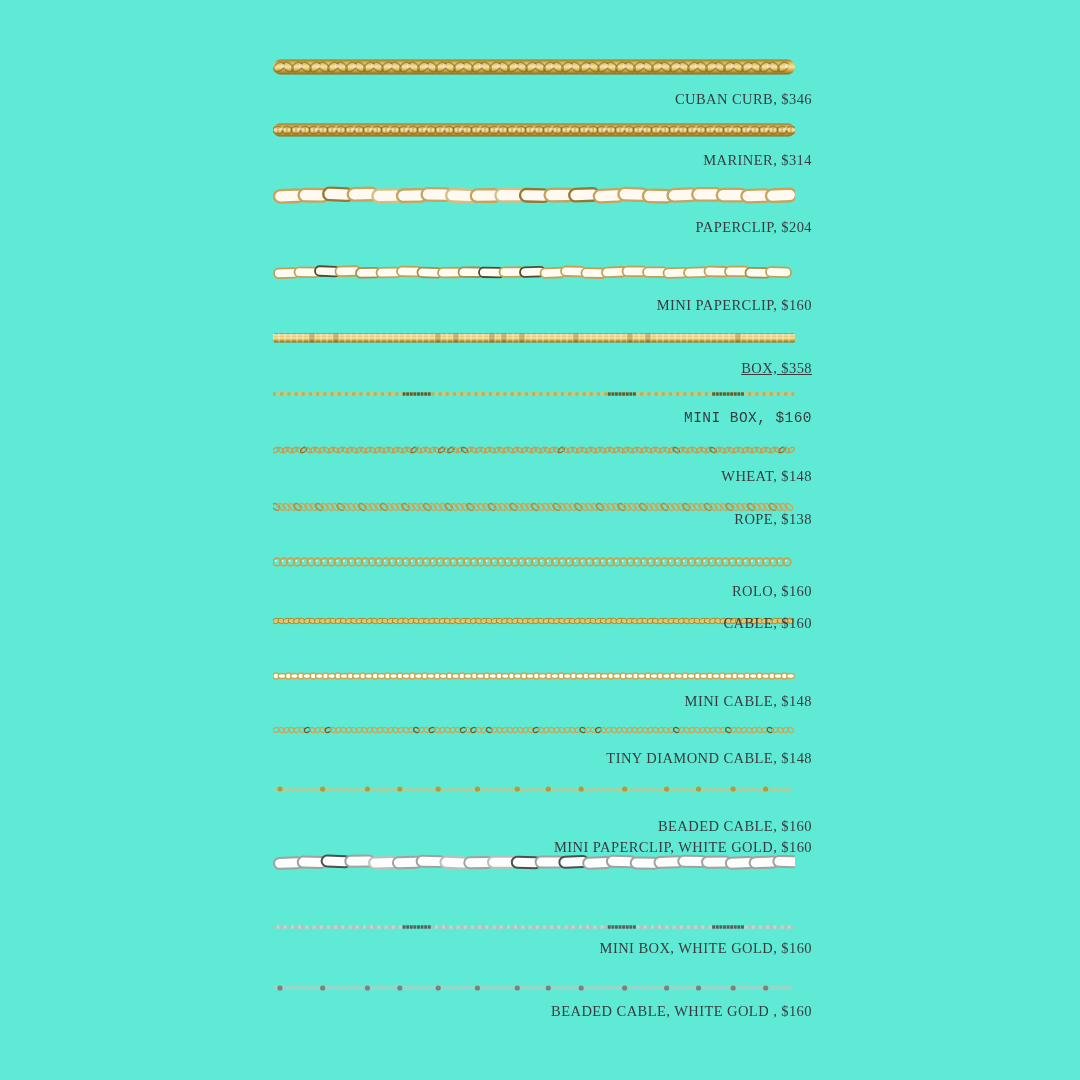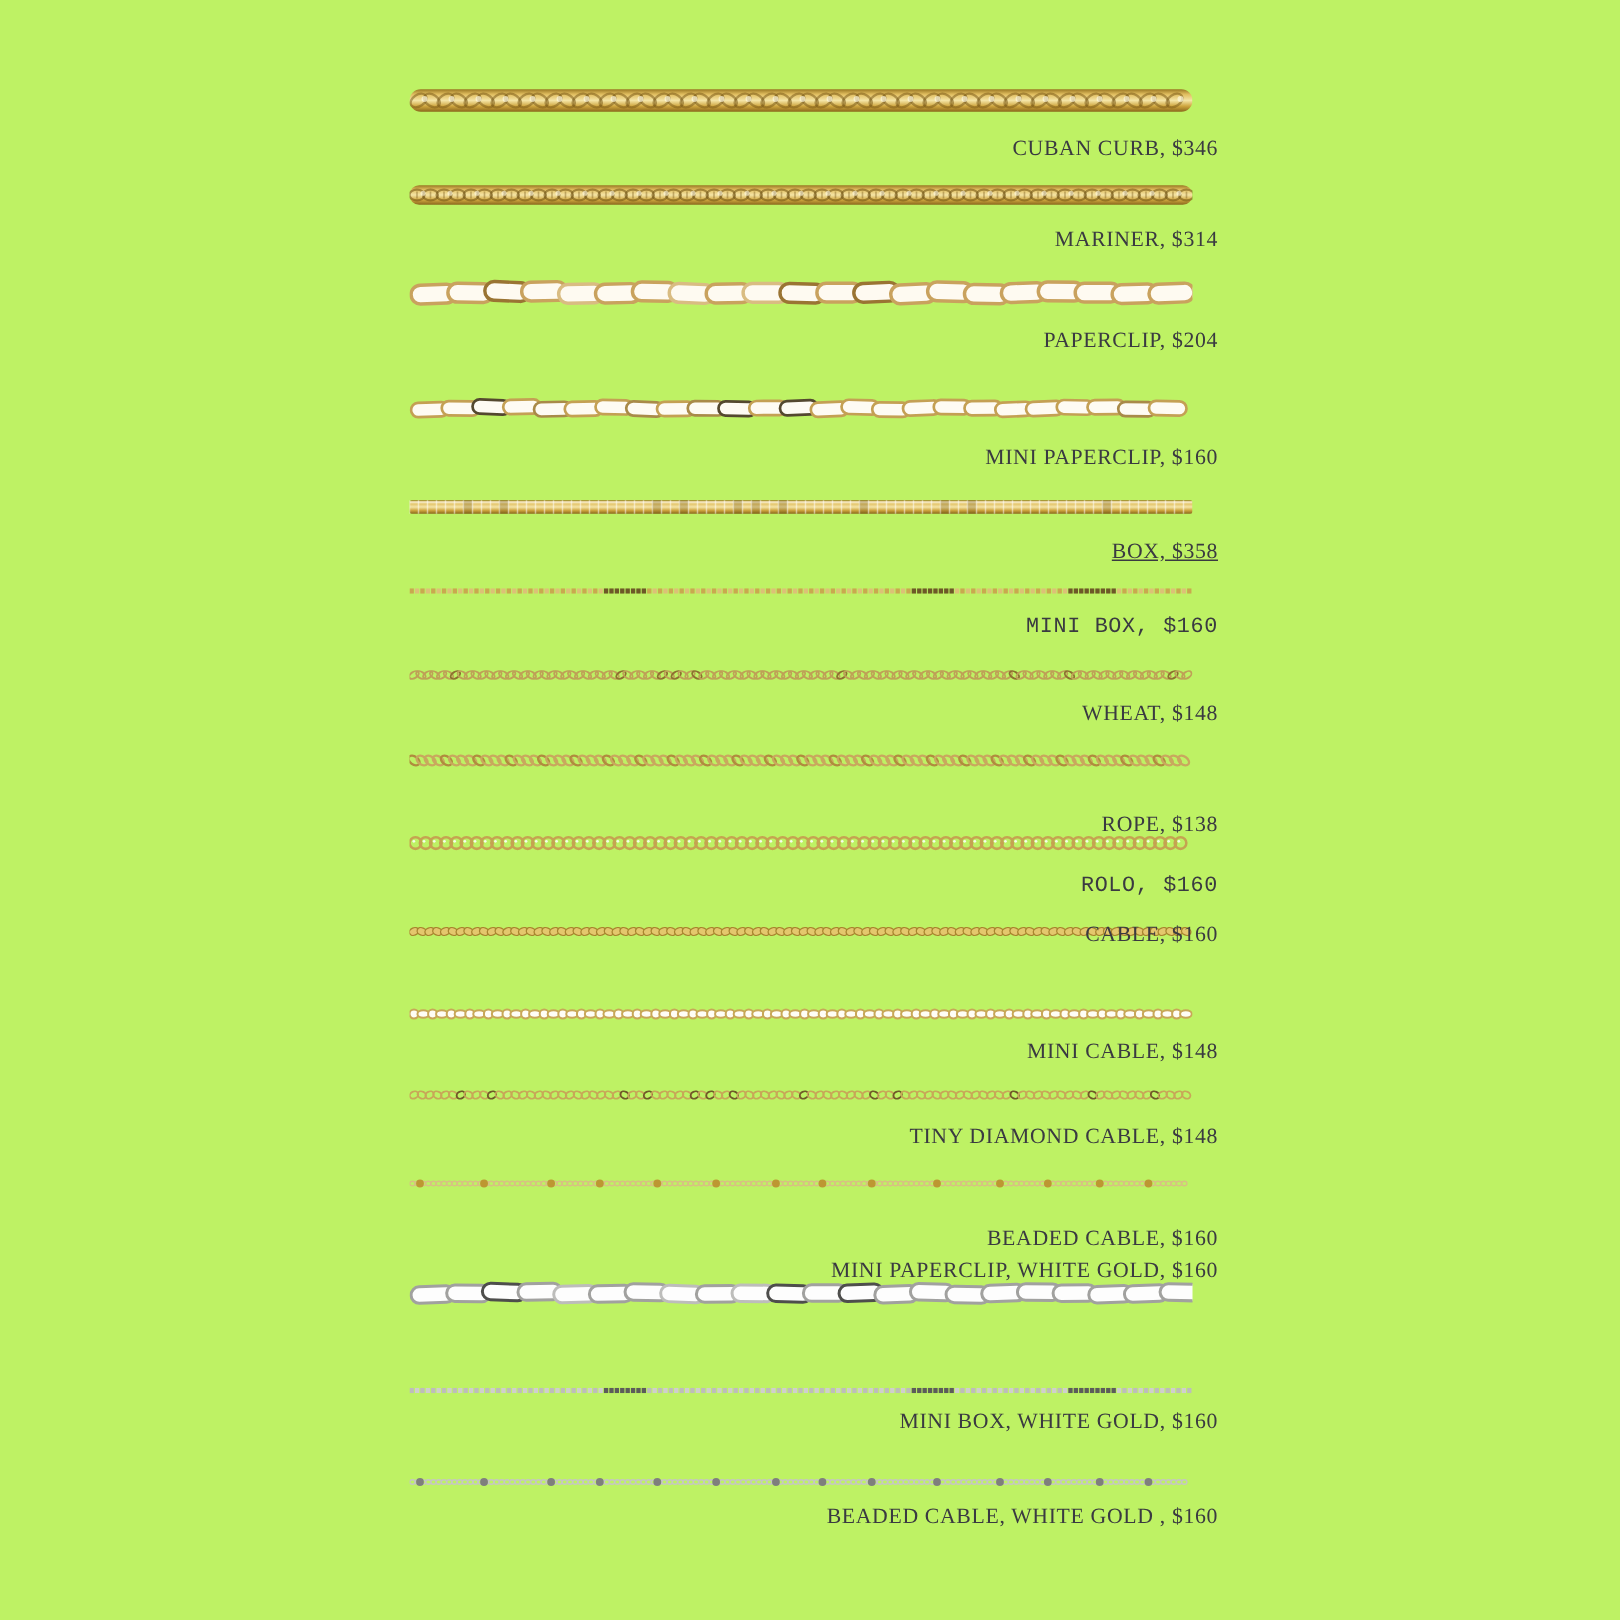--- a/index.html
+++ b/index.html
@@ -1,21 +1,21 @@
 <!DOCTYPE html>
 <html><head>
 <meta charset="utf-8">
 <style>
   html,body{margin:0;padding:0;}
   body{
     width:1080px;height:1080px;background:#ffffff;
     font-family:"Liberation Serif","DejaVu Serif",serif;
     overflow:hidden;
   }
-  #catalog{position:relative;width:1080px;height:1080px;background:#bef264;}
+  #catalog{position:relative;width:1080px;height:1080px;background:#5eead4;}
   .row{position:absolute;left:0;top:0;width:1080px;height:0;}
   .chain{position:absolute;left:273px;width:522px;height:20px;display:block;}
   .plabel{
     position:absolute;right:268px;width:600px;text-align:right;
     font-size:14.5px;line-height:22px;letter-spacing:0.03em;
     color:#3a3a41;white-space:nowrap;
   }
   .defs-holder{position:absolute;width:0;height:0;overflow:hidden;}
 </style>
 </head>
@@ -821,21 +821,21 @@
           <ellipse cx="478.19999999999925" cy="10" rx="4.1" ry="2.7" fill="none" stroke="#b08c3e" stroke-width="1.5" transform="rotate(36 478.19999999999925 10)"></ellipse>
           <ellipse cx="483.5999999999992" cy="10" rx="4.1" ry="2.7" fill="none" stroke="#c9a85e" stroke-width="1.5" transform="rotate(36 483.5999999999992 10)"></ellipse>
           <ellipse cx="488.9999999999992" cy="10" rx="4.1" ry="2.7" fill="none" stroke="#c9a85e" stroke-width="1.5" transform="rotate(36 488.9999999999992 10)"></ellipse>
           <ellipse cx="494.3999999999992" cy="10" rx="4.1" ry="2.7" fill="none" stroke="#c9a85e" stroke-width="1.5" transform="rotate(36 494.3999999999992 10)"></ellipse>
           <ellipse cx="499.79999999999916" cy="10" rx="4.1" ry="2.7" fill="none" stroke="#b08c3e" stroke-width="1.5" transform="rotate(36 499.79999999999916 10)"></ellipse>
           <ellipse cx="505.19999999999914" cy="10" rx="4.1" ry="2.7" fill="none" stroke="#c9a85e" stroke-width="1.5" transform="rotate(36 505.19999999999914 10)"></ellipse>
           <ellipse cx="510.5999999999991" cy="10" rx="4.1" ry="2.7" fill="none" stroke="#c9a85e" stroke-width="1.5" transform="rotate(36 510.5999999999991 10)"></ellipse>
           <ellipse cx="515.9999999999991" cy="10" rx="4.1" ry="2.7" fill="none" stroke="#c9a85e" stroke-width="1.5" transform="rotate(36 515.9999999999991 10)"></ellipse>
         </g>
       </svg>
-    <div class="plabel" style="top: 539px;">ROPE, $138</div>
+    <div class="plabel" style="top: 508px;">ROPE, $138</div>
   </div>
 
   <div class="row">
     <svg class="chain" xmlns="http://www.w3.org/2000/svg" preserveAspectRatio="none" viewBox="0 0 522 20" style="top: 552px;">
         <g>
           <circle cx="4" cy="10" r="3.9" fill="none" stroke="#c5a351" stroke-width="1.7"></circle>
           <circle cx="2.9" cy="8.9" r="0.9" fill="rgba(255,255,255,0.85)"></circle>
           <circle cx="10.8" cy="10" r="3.9" fill="none" stroke="#c5a351" stroke-width="1.7"></circle>
           <circle cx="9.700000000000001" cy="8.9" r="0.9" fill="rgba(255,255,255,0.85)"></circle>
           <circle cx="17.6" cy="10" r="3.9" fill="none" stroke="#c5a351" stroke-width="1.7"></circle>
@@ -981,21 +981,21 @@
           <circle cx="493.60000000000053" cy="10" r="3.9" fill="none" stroke="#c5a351" stroke-width="1.7"></circle>
           <circle cx="492.5000000000005" cy="8.9" r="0.9" fill="rgba(255,255,255,0.85)"></circle>
           <circle cx="500.40000000000055" cy="10" r="3.9" fill="none" stroke="#c5a351" stroke-width="1.7"></circle>
           <circle cx="499.3000000000005" cy="8.9" r="0.9" fill="rgba(255,255,255,0.85)"></circle>
           <circle cx="507.20000000000056" cy="10" r="3.9" fill="none" stroke="#c5a351" stroke-width="1.7"></circle>
           <circle cx="506.10000000000053" cy="8.9" r="0.9" fill="rgba(255,255,255,0.85)"></circle>
           <circle cx="514.0000000000006" cy="10" r="3.9" fill="none" stroke="#c5a351" stroke-width="1.7"></circle>
           <circle cx="512.9000000000005" cy="8.9" r="0.9" fill="rgba(255,255,255,0.85)"></circle>
         </g>
       </svg>
-    <div class="plabel" style="top: 580px; font-family: Liberation Mono, monospace;">ROLO, $160</div>
+    <div class="plabel" style="top: 580px;">ROLO, $160</div>
   </div>
 
   <div class="row">
     <svg class="chain" xmlns="http://www.w3.org/2000/svg" preserveAspectRatio="none" viewBox="0 0 522 20" style="top: 611px;">
         <g>
           <ellipse cx="3" cy="10" rx="3.2" ry="2.5" fill="#e4c76d" stroke="#a8842e" stroke-width="0.9" transform="rotate(-22 3 10)"></ellipse>
           <ellipse cx="8.2" cy="10" rx="3.2" ry="2.5" fill="#e4c76d" stroke="#a8842e" stroke-width="0.9" transform="rotate(22 8.2 10)"></ellipse>
           <ellipse cx="13.399999999999999" cy="10" rx="3.2" ry="2.5" fill="#e4c76d" stroke="#a8842e" stroke-width="0.9" transform="rotate(-22 13.399999999999999 10)"></ellipse>
           <ellipse cx="18.599999999999998" cy="10" rx="3.2" ry="2.5" fill="#e4c76d" stroke="#a8842e" stroke-width="0.9" transform="rotate(22 18.599999999999998 10)"></ellipse>
           <ellipse cx="23.799999999999997" cy="10" rx="3.2" ry="2.5" fill="#e4c76d" stroke="#a8842e" stroke-width="0.9" transform="rotate(-22 23.799999999999997 10)"></ellipse>

